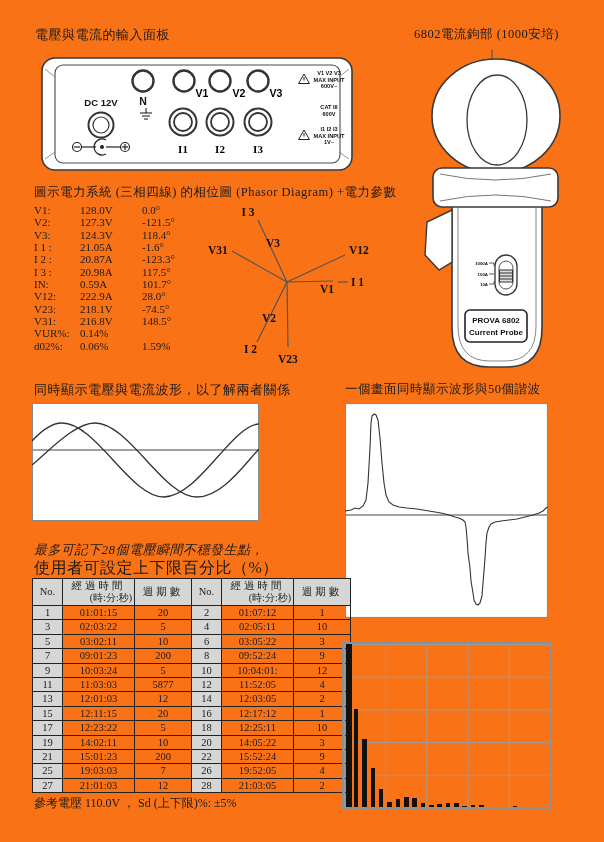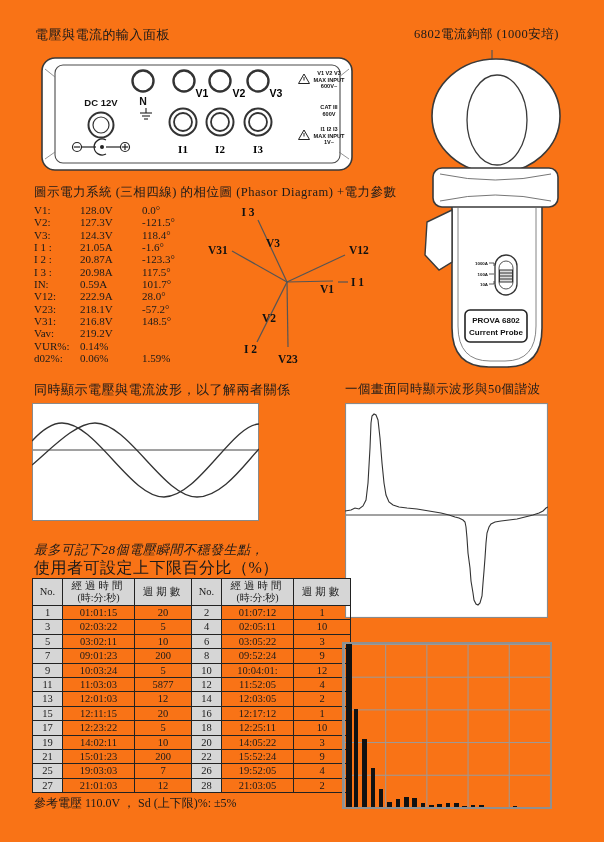--- a/index.html
+++ b/index.html
@@ -11,21 +11,21 @@
   .reading-row{height:12.35px;line-height:12.35px;font-size:11px;white-space:nowrap;}
   .reading-row .nm{display:inline-block;width:46px;}
   .reading-row .vl{display:inline-block;width:62px;}
   
   table.ev{border-collapse:collapse;font-size:10.5px;}
   table.ev td,table.ev th{border:1px solid #222;text-align:center;padding:0 2px;font-weight:normal;}
   table.ev th{background:#d6d6d6;line-height:12px;padding:1px 2px;}
   table.ev td{height:13.4px;line-height:13.4px;}
   table.ev td.no{background:#d6d6d6;}
   .cjk-sp{letter-spacing:3px;}
-  .th-sub{letter-spacing:0;font-size:10px;display:block;}
+  .th-sub{letter-spacing:0;font-size:10px;display:block;text-align:right;}
   
   .hchart{border:2px solid #909090;background:
       linear-gradient(to right,#9a9a9a 1px,transparent 1px),
       linear-gradient(to bottom,#9a9a9a 1px,transparent 1px);
       background-size:41.2px 32.7px;}
   .hbar{position:absolute;bottom:0;background:#111;}
   svg text{font-family:"Liberation Sans","DejaVu Sans",sans-serif;}
   svg text.serif{font-family:"Liberation Serif","DejaVu Serif",serif;}
 </style>
 </head>
@@ -147,23 +147,22 @@
 
   <div class="abs" style="left:34px;top:204px;width:170px;" id="readings">
       <div class="reading-row"><span class="nm">V1:</span><span class="vl">128.0V</span><span class="an">0.0°</span></div>
       <div class="reading-row"><span class="nm">V2:</span><span class="vl">127.3V</span><span class="an">-121.5°</span></div>
       <div class="reading-row"><span class="nm">V3:</span><span class="vl">124.3V</span><span class="an">118.4°</span></div>
       <div class="reading-row"><span class="nm">I 1 :</span><span class="vl">21.05A</span><span class="an">-1.6°</span></div>
       <div class="reading-row"><span class="nm">I 2 :</span><span class="vl">20.87A</span><span class="an">-123.3°</span></div>
       <div class="reading-row"><span class="nm">I 3 :</span><span class="vl">20.98A</span><span class="an">117.5°</span></div>
       <div class="reading-row"><span class="nm">IN:</span><span class="vl">0.59A</span><span class="an">101.7°</span></div>
       <div class="reading-row"><span class="nm">V12:</span><span class="vl">222.9A</span><span class="an">28.0°</span></div>
-      <div class="reading-row"><span class="nm">V23:</span><span class="vl">218.1V</span><span class="an">-57.2°</span></div>
+      <div class="reading-row"><span class="nm">V23:</span><span class="vl">218.1V</span><span class="an">-74.5°</span></div>
       <div class="reading-row"><span class="nm">V31:</span><span class="vl">216.8V</span><span class="an">148.5°</span></div>
-      <div class="reading-row"><span class="nm">Vav:</span><span class="vl">219.2V</span><span class="an"></span></div>
       <div class="reading-row"><span class="nm">VUR%:</span><span class="vl">0.14%</span><span class="an"></span></div>
       <div class="reading-row"><span class="nm">d02%:</span><span class="vl">0.06%</span><span class="an">1.59%</span></div>
     </div>
 
   <svg class="abs" style="left:200px;top:200px;" width="195" height="175" viewBox="0 0 195 175">
     <g stroke="#555" stroke-width="1.2">
       <line x1="87" y1="82" x2="133" y2="81"></line>
       <line x1="87" y1="82" x2="145" y2="55"></line>
       <line x1="87" y1="82" x2="58" y2="20"></line>
       <line x1="87" y1="82" x2="32" y2="51"></line>

